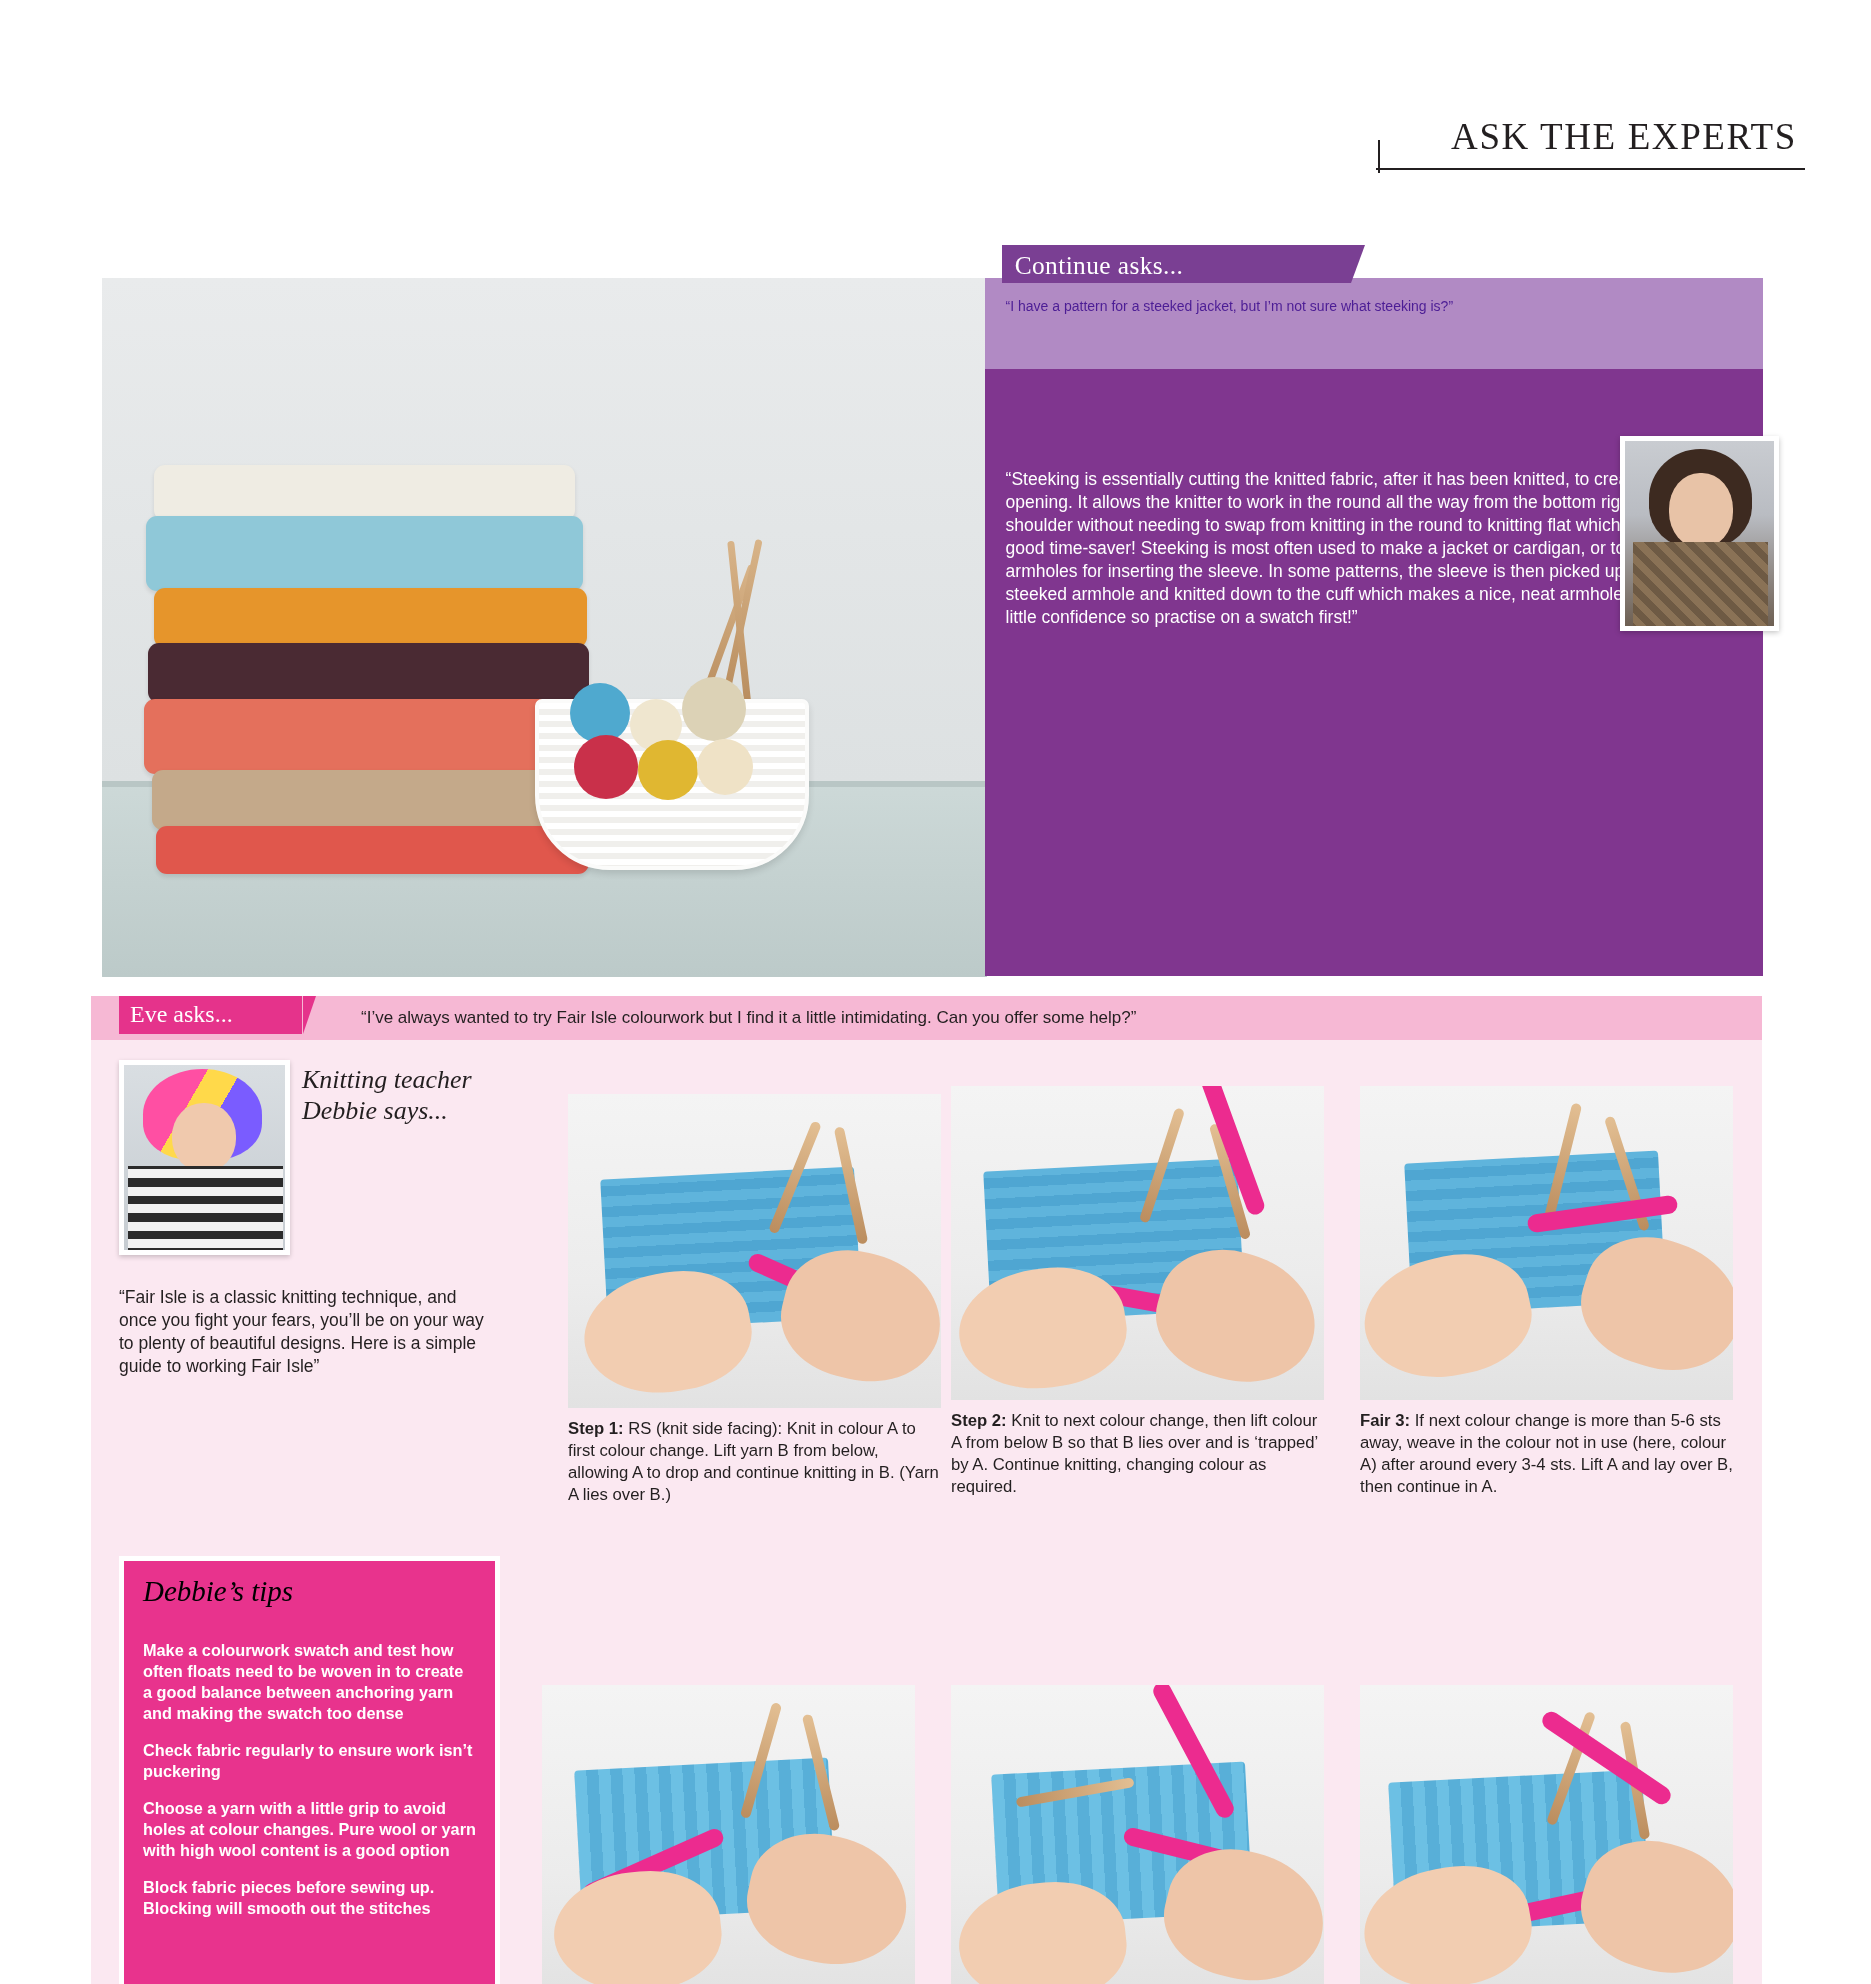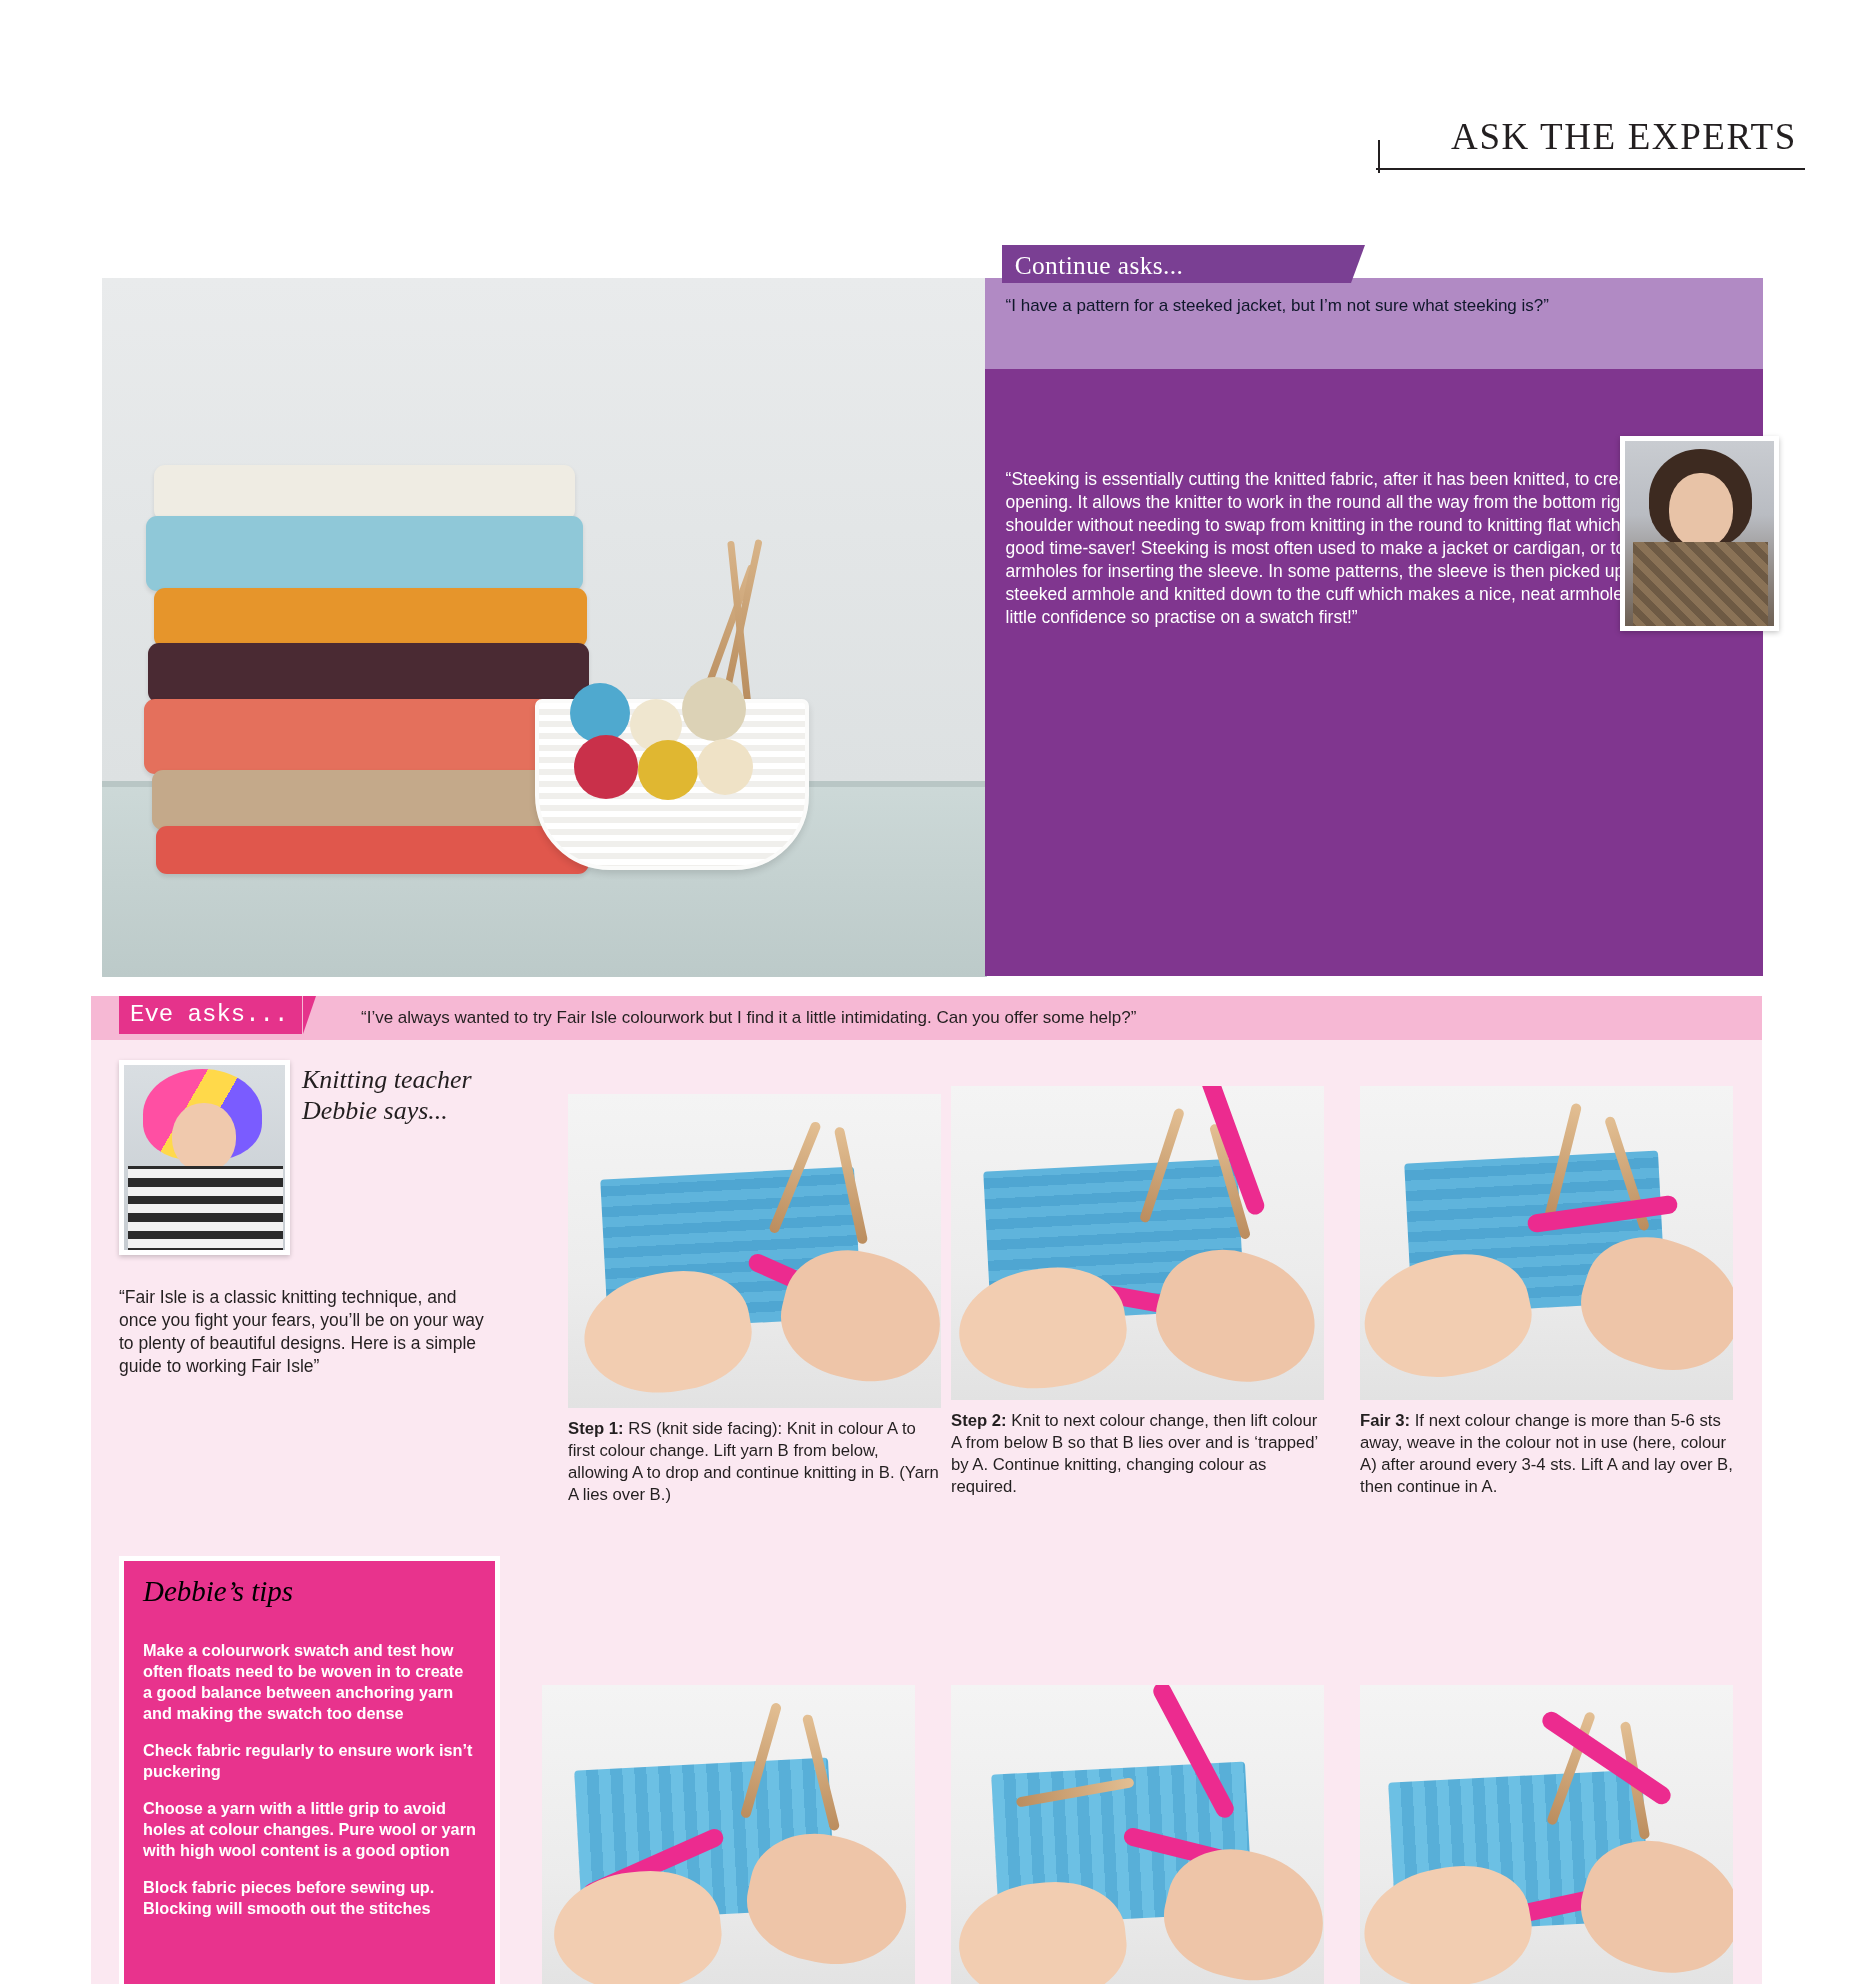--- a/index.html
+++ b/index.html
@@ -95,21 +95,21 @@
     font-family:"Liberation Serif", serif;
     font-size:25.4px; color:#ffffff; letter-spacing:0.4px;
   }
   .veronica-block {
     position:absolute;
     left:985px; top:278px; width:778px; height:91px;
     background:#b18ac4;
   }
   .veronica-q {
     position:absolute; left:20.6px; top:16px; width:715px;
-    color:#0f172a; font-size:17px; line-height:24.6px;
+    color:#4c1d95; font-size:14px; line-height:24.6px;
   }
   .gemma-block {
     position:absolute;
     left:985px; top:369px; width:778px; height:607px;
     background:#80368f;
   }
   .gemma-title {
     position:absolute; left:20.6px; top:19px; width:516px;
     color:#ffffff; font-size:30px; line-height:35px;
     font-family:"Liberation Serif", serif; font-style:italic;
@@ -145,21 +145,21 @@
   .eve-tab {
     position:absolute; left:119px; top:996px; width:183px; height:38px;
     background:#e5338b;
   }
   .eve-tab::after{
     content:""; position:absolute; right:-13.5px; top:0;
     border-top:38px solid #e5338b; border-right:13.5px solid transparent;
   }
   .eve-tab span{
     position:absolute; left:11px; top:4.8px;
-    font-family:Liberation Mono, monospace; font-size:24px; color:#ffffff;
+    font-family:Liberation Serif, serif; font-size:24px; color:#ffffff;
   }
   .eve-q {
     position:absolute; left:361px; top:1008px; width:1310px;
     font-size:17px; color:#231f20;
   }
 
   .debbie-photo{
     position:absolute; left:119px; top:1060px; width:171px; height:195px;
     background:#ffffff; padding:4.8px; box-shadow:0 2px 4.8px rgba(0,0,0,.2);
   }

